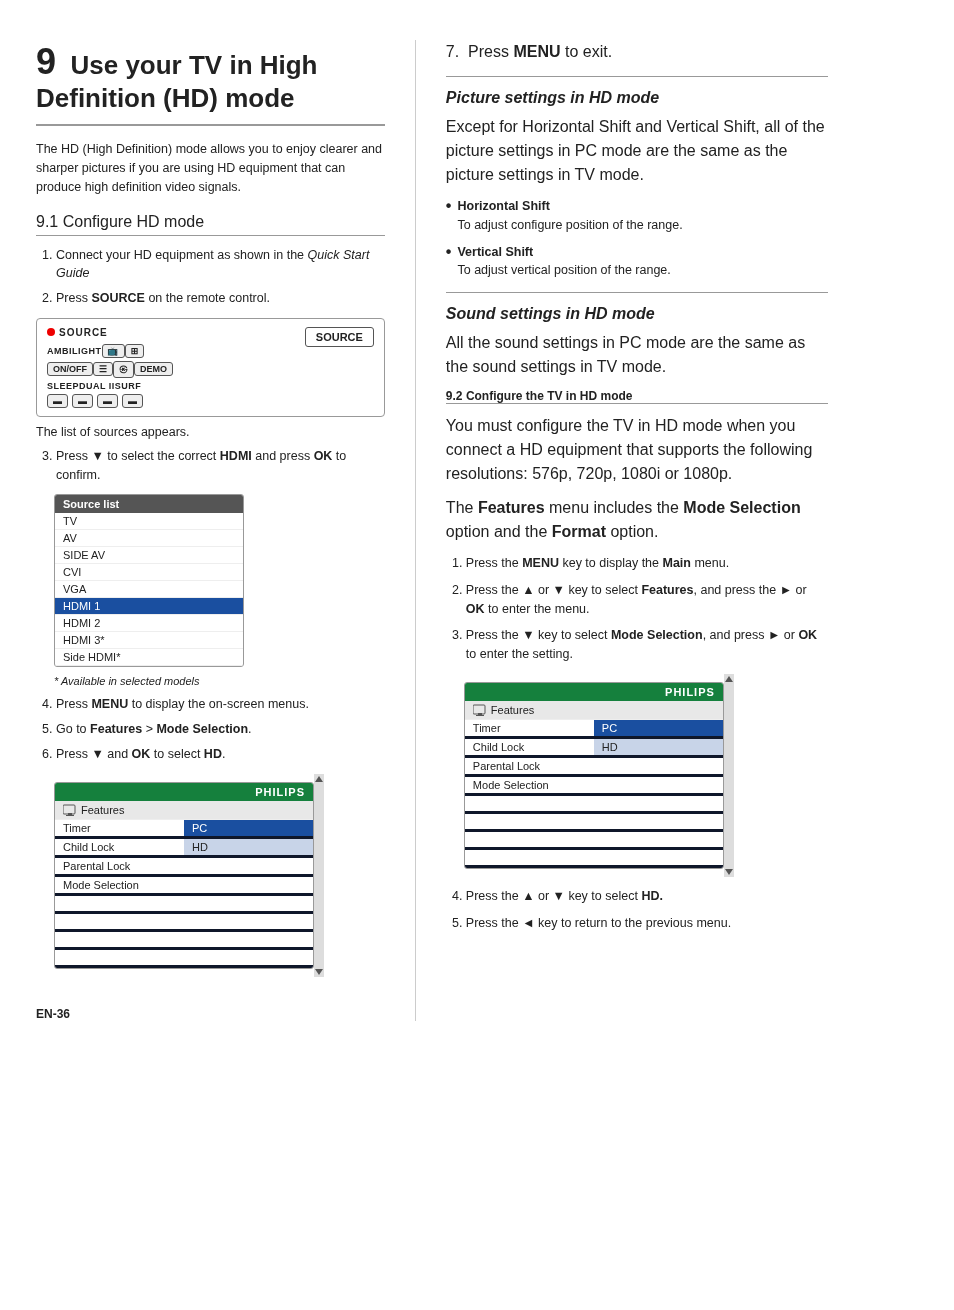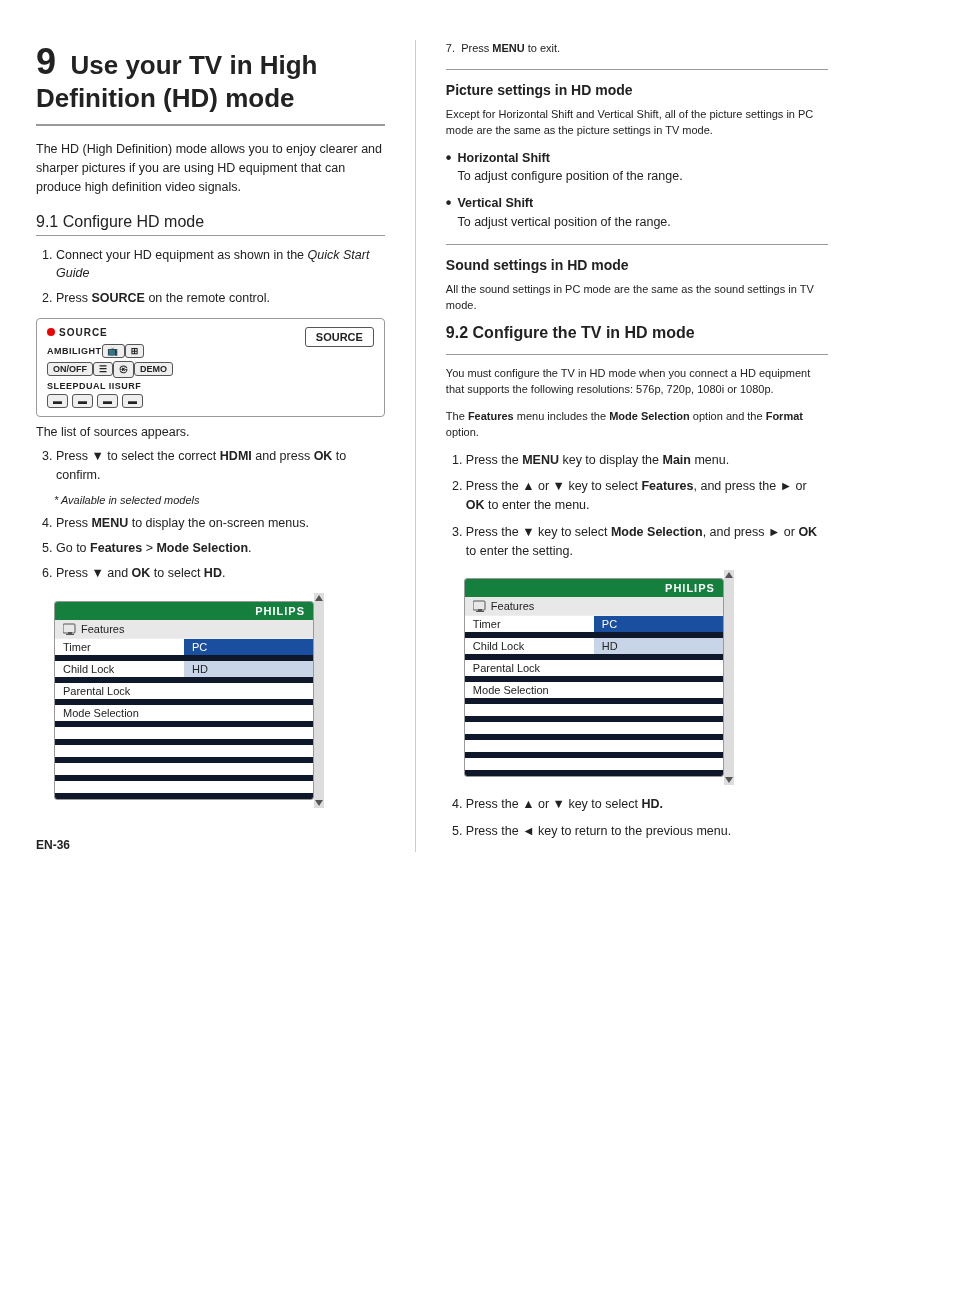--- a/index.html
+++ b/index.html
@@ -185,21 +185,21 @@
       height: 12px;
     }
     .philips-subrow-label {
       font-size: 11px;
     }
     .philips-table {
       width: 100%;
     }
     .philips-table-row {
       display: flex;
-      border-bottom: 6px solid #0f172a;
+      border-bottom: 3px solid #0f172a;
     }
     .philips-table-cell {
       flex: 1;
       padding: 2px 8px;
       font-size: 11px;
     }
     .philips-table-cell.highlight {
       background: #1a4fa0;
       color: #fff;
     }
@@ -237,23 +237,24 @@
       font-weight: bold;
     }
 
     
     .hr-line {
       border: none;
       border-top: 1px solid #999;
       margin: 12px 0;
     }
     .section-heading {
-      font-size: 14px;
+      font-size: 16px;
       font-weight: bold;
       margin-bottom: 8px;
+      font-style: italic;
     }
     .bullet-section {
       margin: 8px 0;
     }
     .bullet-item {
       display: flex;
       gap: 6px;
       margin-bottom: 8px;
       font-size: 12.5px;
       line-height: 1.5;
@@ -261,38 +262,38 @@
     .bullet-dot {
       font-weight: bold;
       font-size: 16px;
       line-height: 1;
       margin-top: 1px;
     }
     .bullet-content { flex: 1; }
     .bullet-term { font-weight: bold; }
 
     .right-para {
-      font-size: 11px;
+      font-size: 16px;
       line-height: 1.5;
       margin-bottom: 10px;
     }
     .right-ol {
       padding-left: 20px;
       margin-bottom: 10px;
     }
     .right-ol li {
       font-size: 12.5px;
       line-height: 1.5;
       margin-bottom: 8px;
     }
     h2.section-title-right {
-      font-size: 16px;
+      font-size: 12px;
       font-weight: bold;
       border-bottom: 1px solid #999;
-      padding-bottom: 12px;
+      padding-bottom: 0;
       margin-bottom: 10px;
     }
   </style>
 </head>
 <body>
 
 <div class="page">
 
   <div class="left-col">
     <h1 class="chapter-title">
@@ -340,20 +341,32 @@
       <div class="source-box-label">SOURCE</div>
     </div>
 
     <p style="font-size:12.5px;margin-bottom:8px;">The list of sources appears.</p>
 
     <ol start="3">
       <li>Press ▼ to select the correct <span class="bold">HDMI</span> and press <span class="bold">OK</span> to confirm.</li>
     </ol>
 
     <div style="margin-left:18px;">
+      <div class="source-list-box">
+        <div class="source-list-header">Source list</div>
+        <div class="source-list-item">TV</div>
+        <div class="source-list-item">AV</div>
+        <div class="source-list-item">SIDE AV</div>
+        <div class="source-list-item">CVI</div>
+        <div class="source-list-item">VGA</div>
+        <div class="source-list-item selected">HDMI 1</div>
+        <div class="source-list-item">HDMI 2</div>
+        <div class="source-list-item">HDMI 3*</div>
+        <div class="source-list-item">Side HDMI*</div>
+      </div>
       <p class="footnote">* Available in selected models</p>
     </div>
 
     <ol start="4">
       <li>Press <span class="bold">MENU</span> to display the on-screen menus.</li>
       <li>Go to <span class="bold">Features</span> &gt; <span class="bold">Mode Selection</span>.</li>
       <li>Press ▼ and <span class="bold">OK</span> to select <span class="bold">HD</span>.</li>
     </ol>
 
     <div style="margin-left:18px;">

